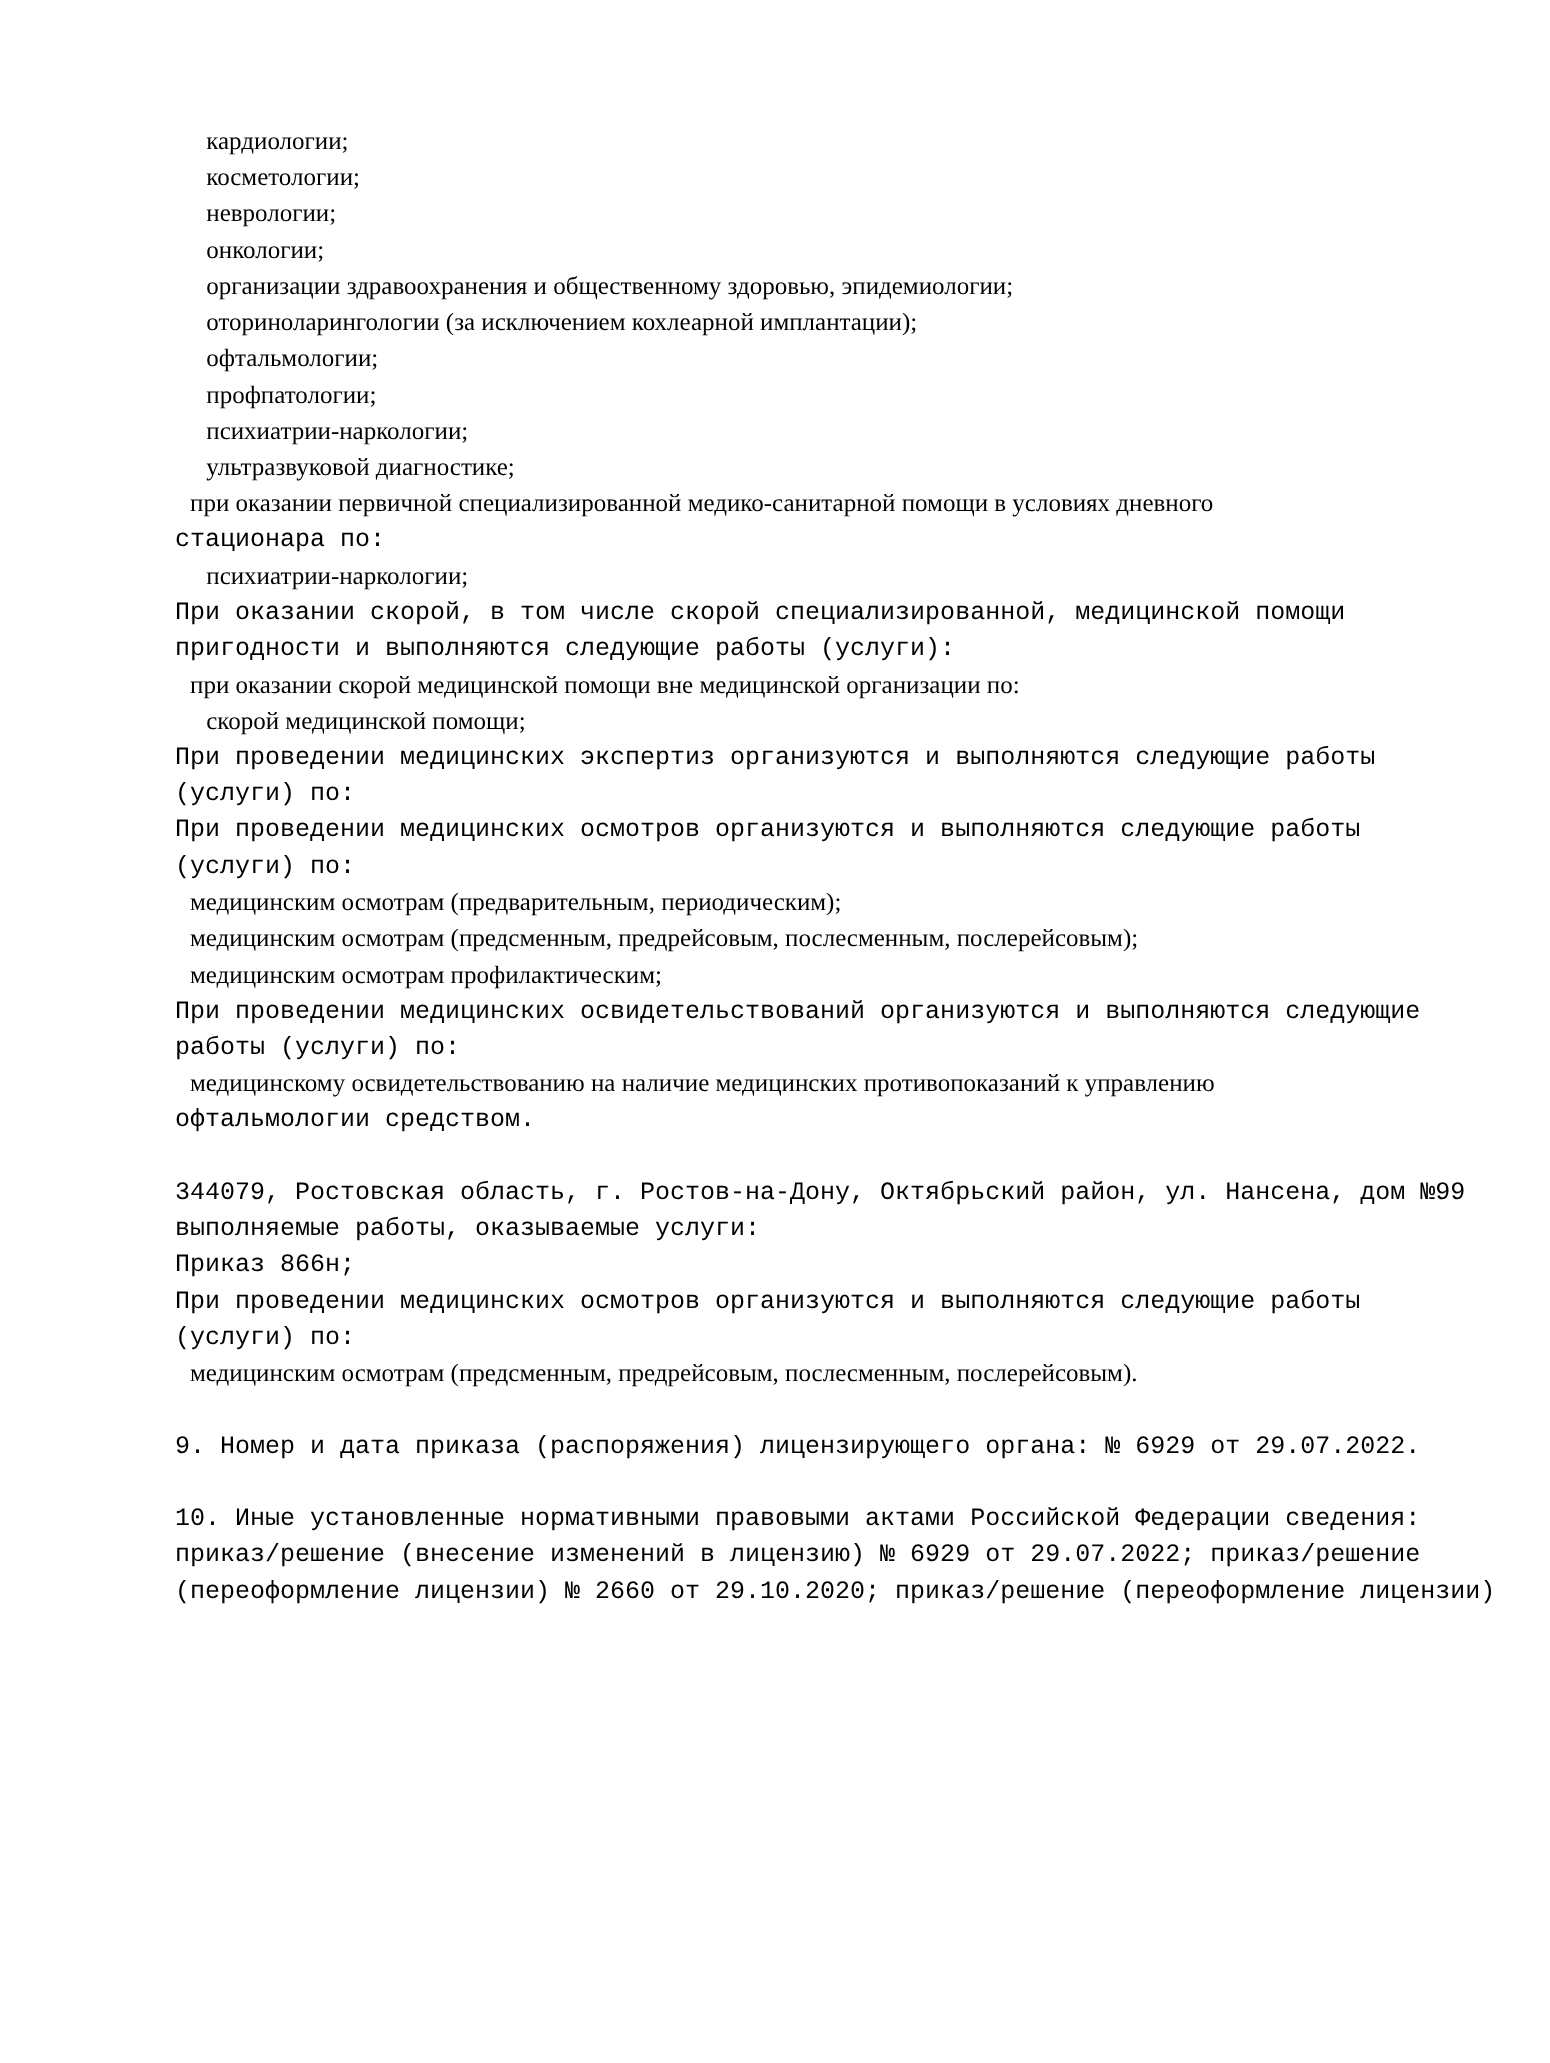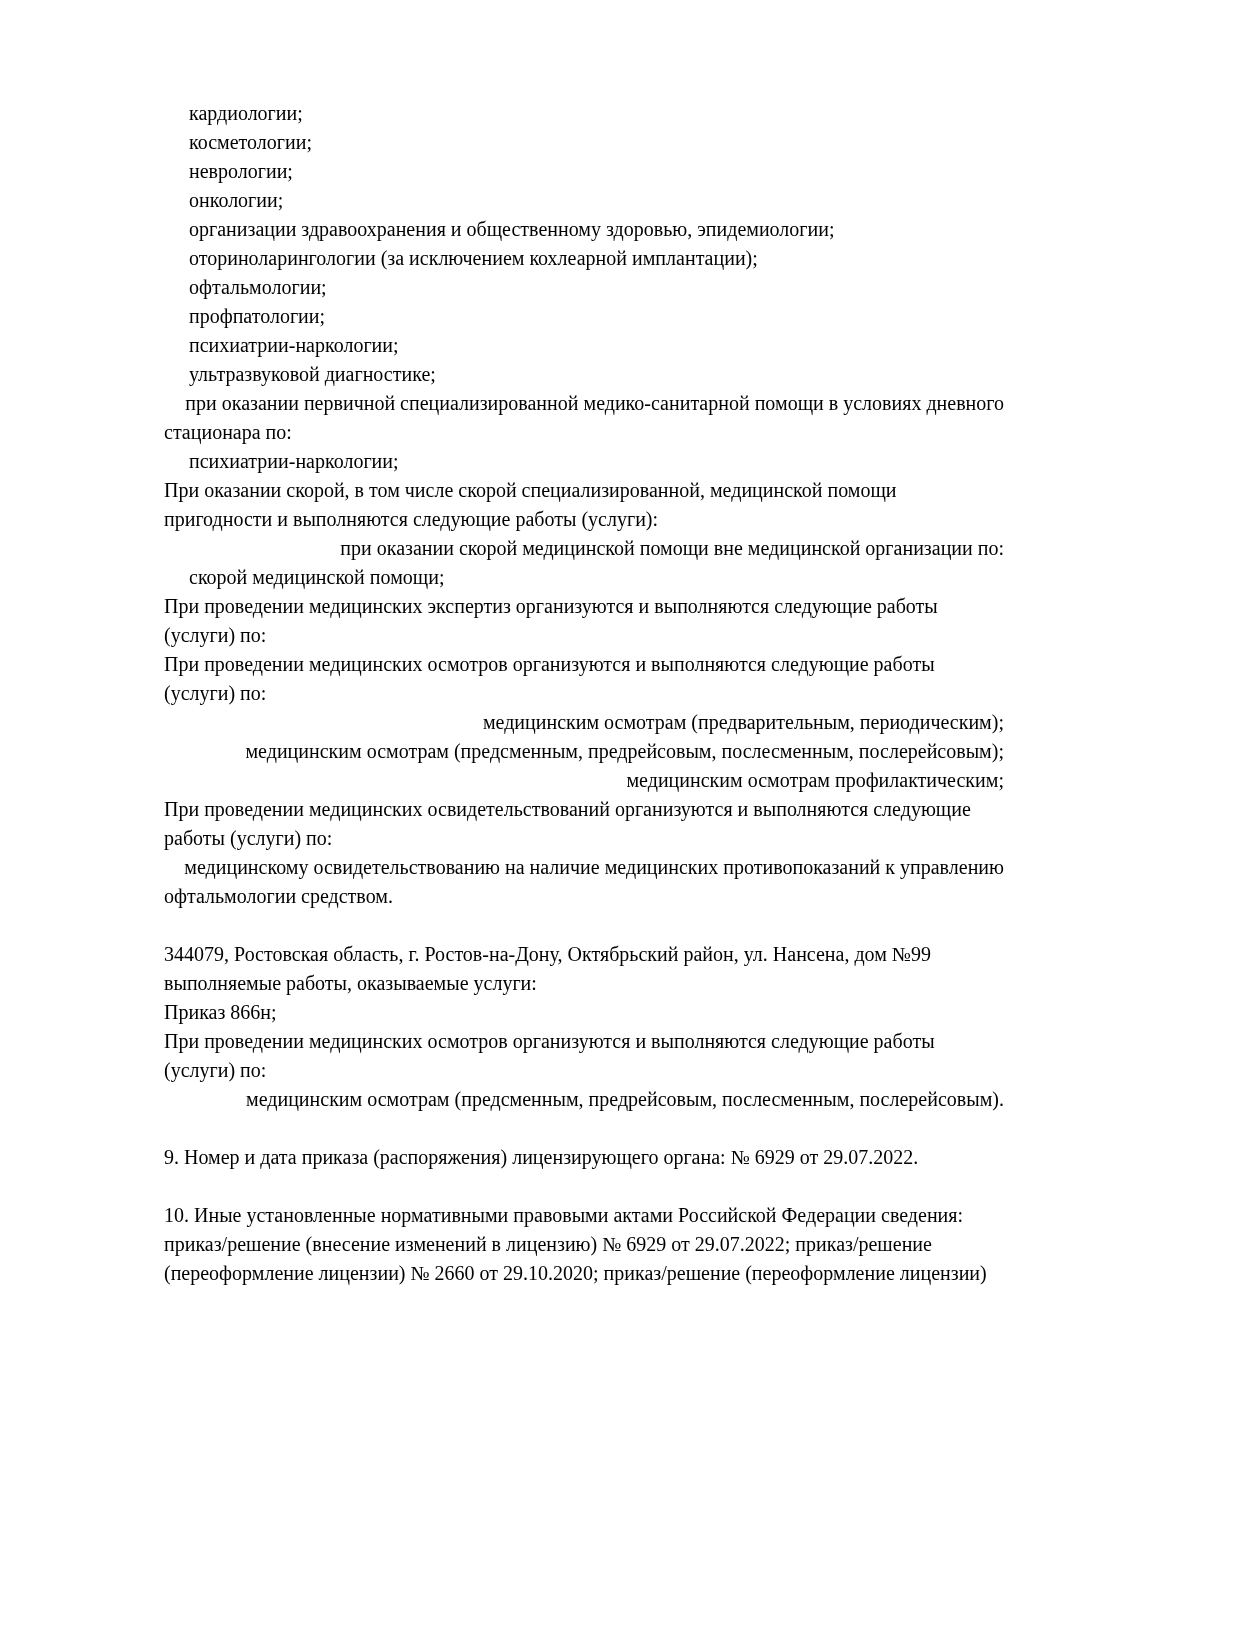--- a/index.html
+++ b/index.html
@@ -13,30 +13,29 @@
     color: #000000;
     font-family: "Liberation Serif", "DejaVu Serif", serif;
     font-size: 20px;
     overflow: hidden;
   }
   .page {
     box-sizing: border-box;
     width: 1020px;
     height: 1650px;
     padding: 99px 40px 0 140px;
-    margin-left: 24px;
   }
   .line {
     height: 29px;
     line-height: 29px;
     white-space: pre;
     overflow: visible;
   }
-  .indent-0 { padding-left: 0; }
-  .indent-1 { padding-left: 12px; text-align: right; }
+  .indent-0 { padding-left: 0; font-family: Liberation Mono, monospace; }
+  .indent-1 { padding-left: 12px; }
   .indent-2 { padding-left: 25px; }
 </style>
 </head>
 <body>
 
 <div class="page">
   <div>
       <div class="line indent-2">кардиологии;</div>
       <div class="line indent-2">косметологии;</div>
       <div class="line indent-2">неврологии;</div>

